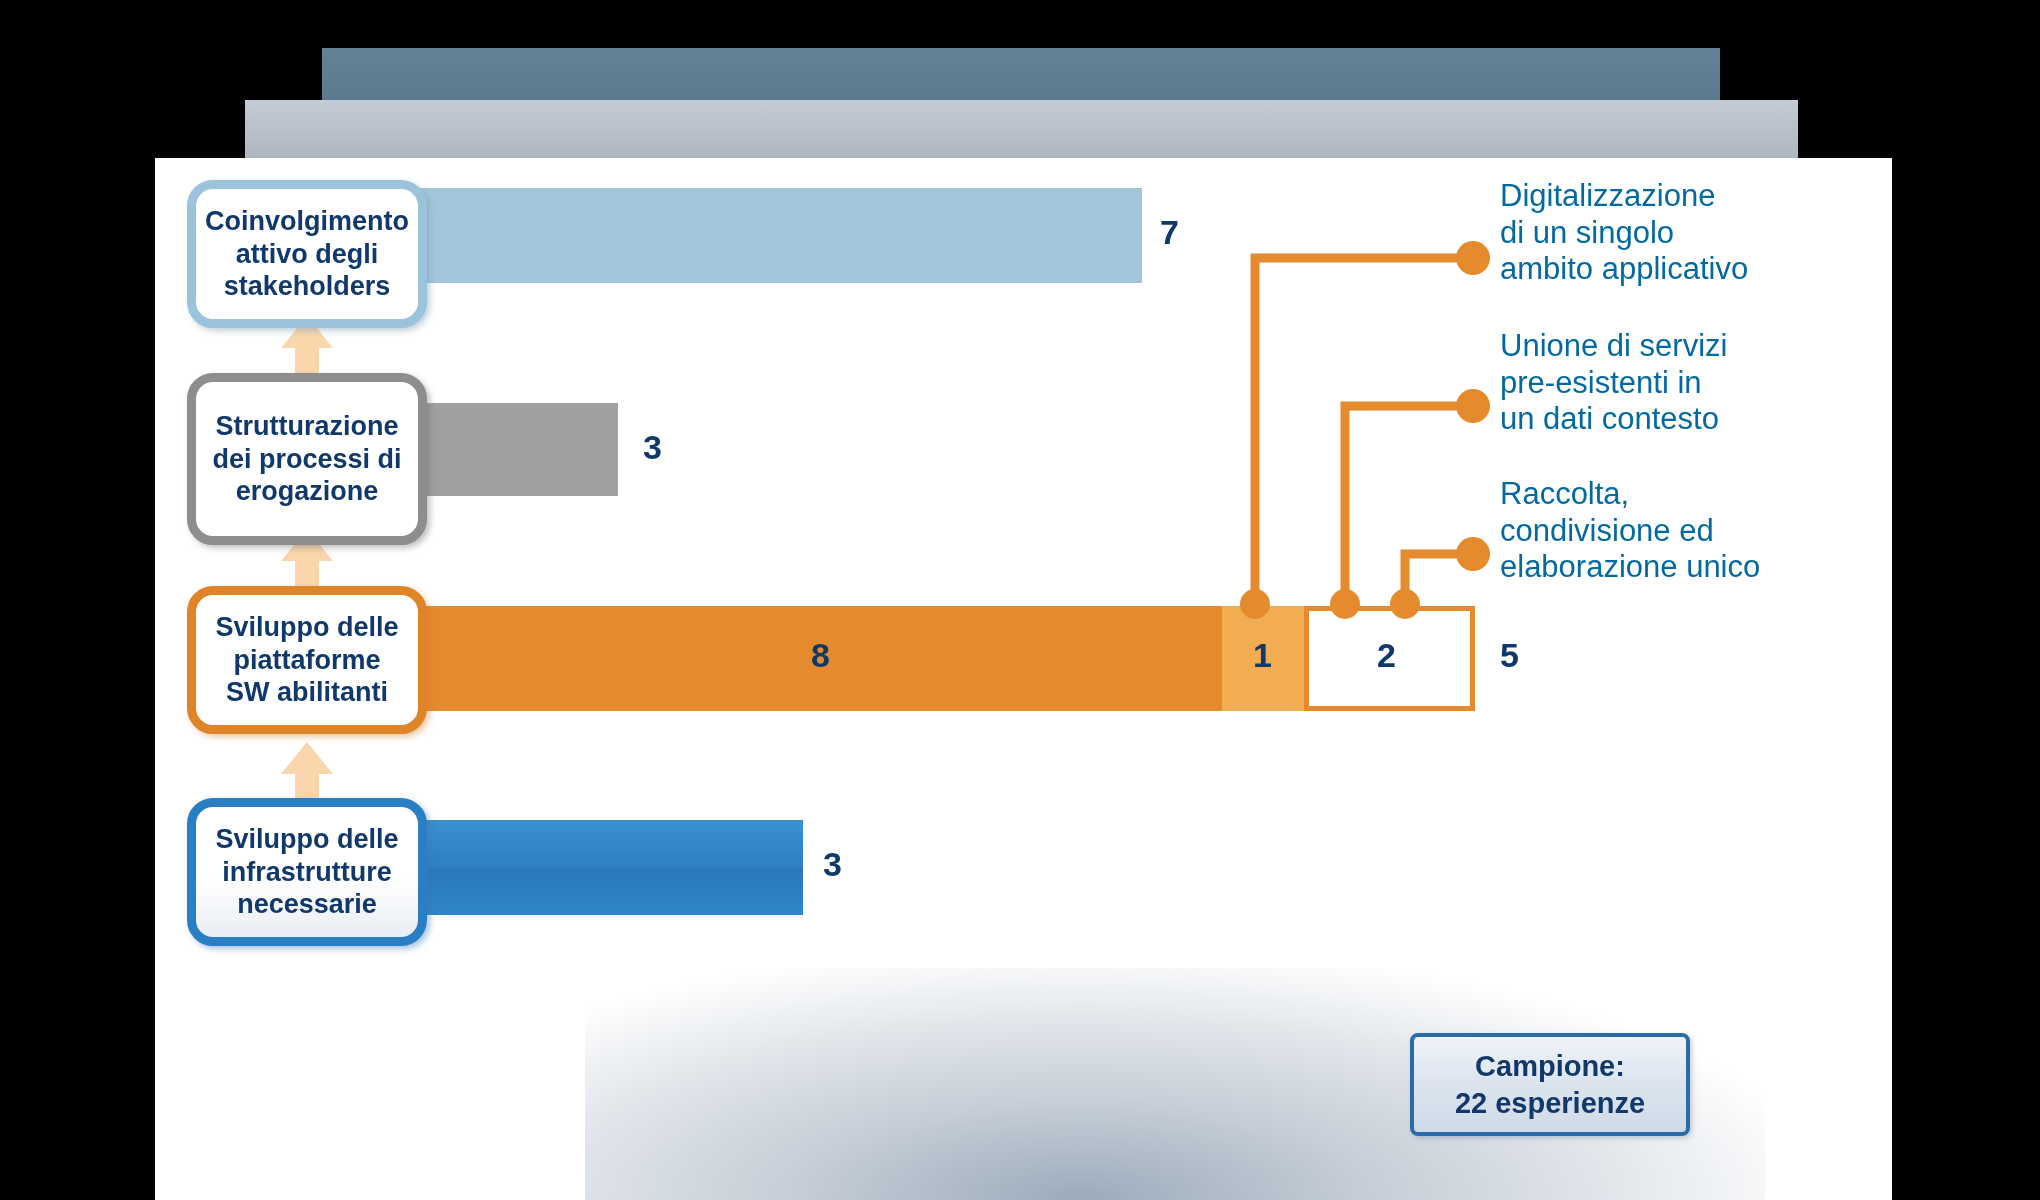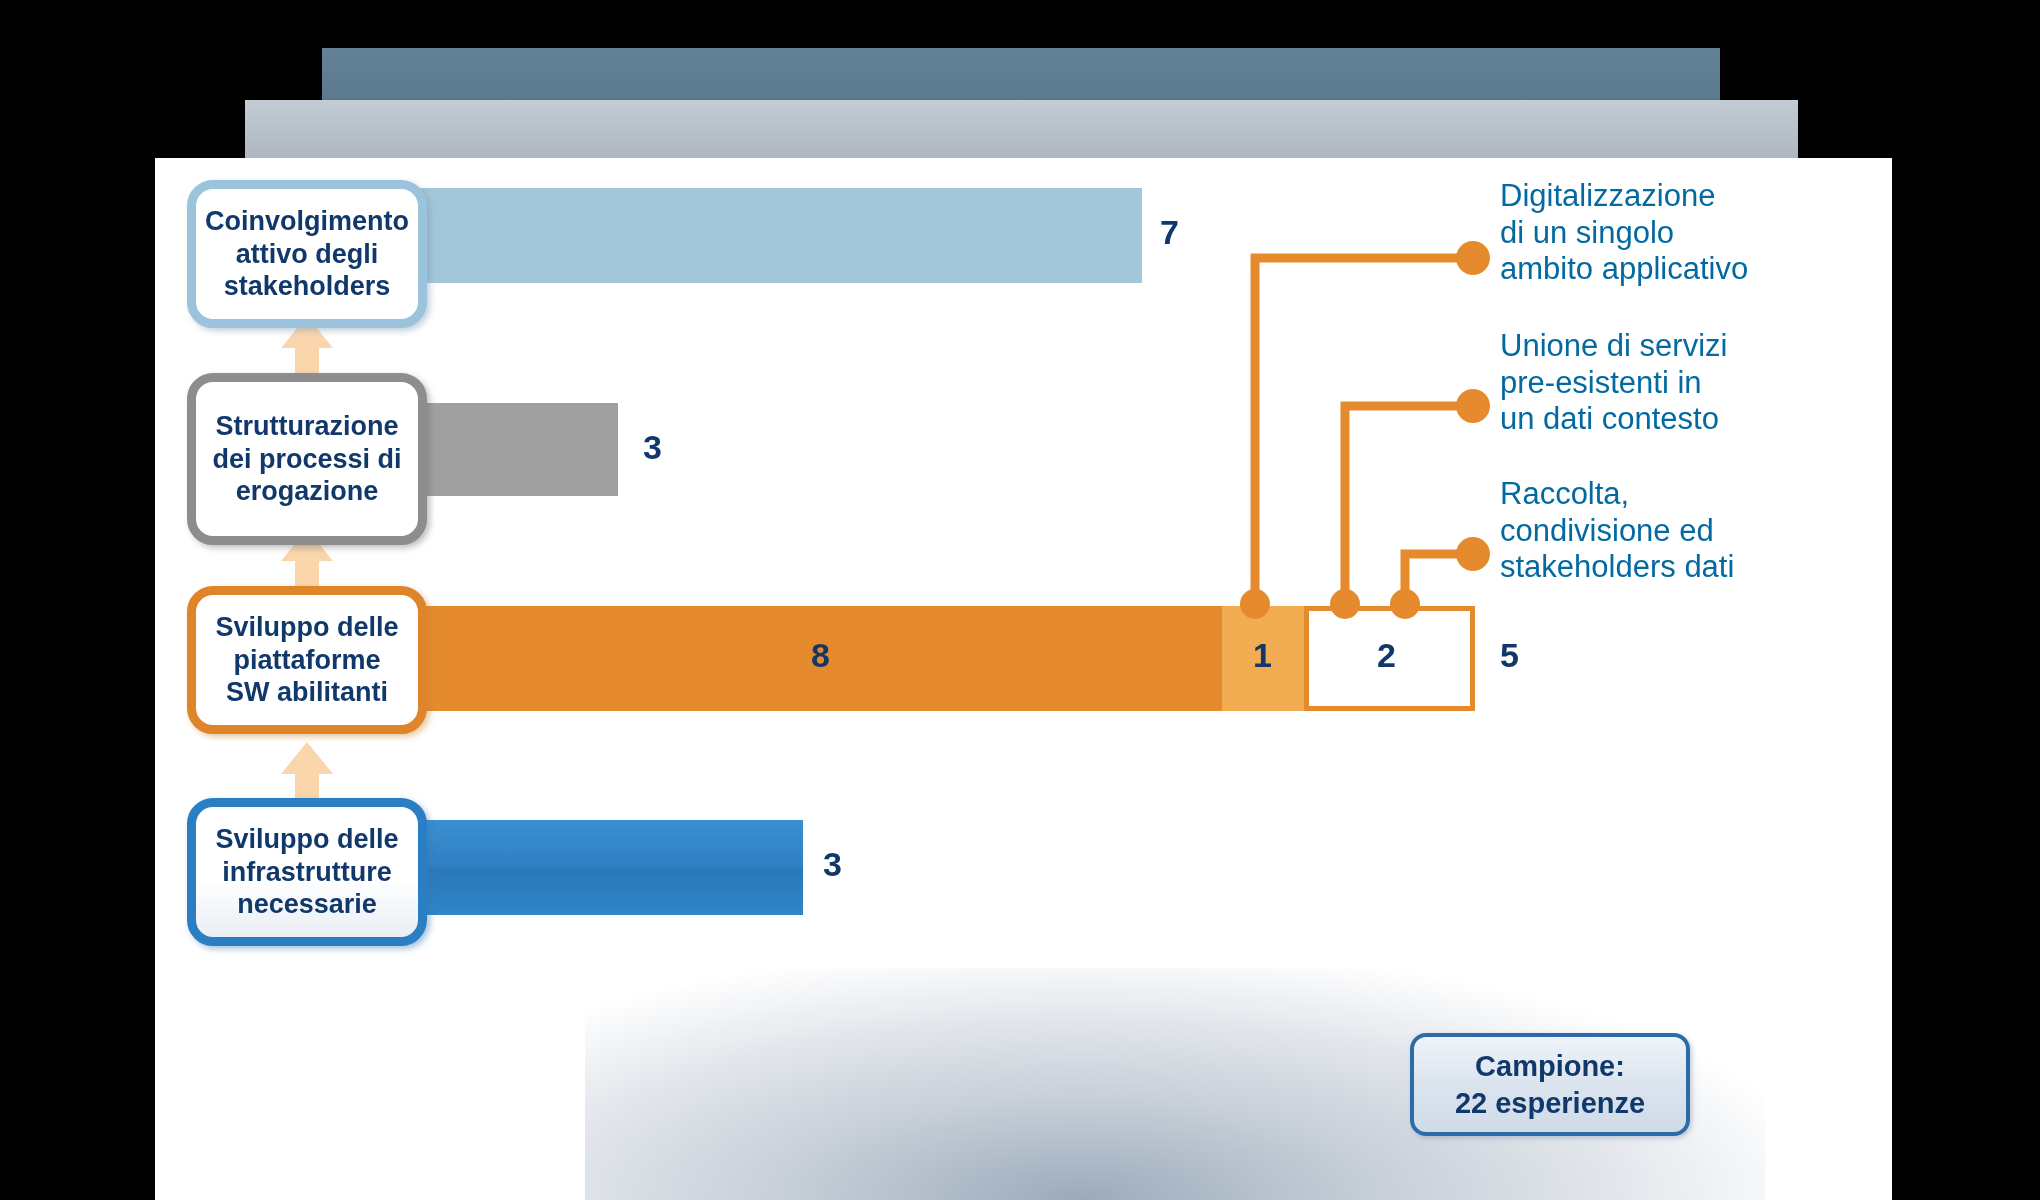--- a/index.html
+++ b/index.html
@@ -71,21 +71,21 @@
 
   
   .note{position:absolute;color:#0369a1;font-size:31px;line-height:1.18;
     font-weight:400;width:330px;z-index:9;white-space:pre-line;}
   .note1{left:1345px;top:20px;}
   .note2{left:1345px;top:170px;}
   .note3{left:1345px;top:318px;}
 
   
   .campione{position:absolute;left:1255px;top:875px;width:272px;height:95px;
-    border:4px solid #2b6ca8;border-radius:16px;
+    border:4px solid #2b6ca8;border-radius:8px;
     background:linear-gradient(180deg,#eef3f8 0%,#dbe4ee 50%,#cfdbe8 100%);
     display:flex;align-items:center;justify-content:center;text-align:center;
     color:#11386b;font-weight:bold;font-size:29px;line-height:1.25;z-index:10;
     box-shadow:2px 2px 5px rgba(90,120,150,.35);white-space:pre-line;}
 </style>
 </head>
 <body>
 
 <div id="stage">
 
@@ -161,18 +161,18 @@
     </div>
 
     <div class="note note1">Digitalizzazione
 di un singolo
 ambito applicativo</div>
     <div class="note note2">Unione di servizi
 pre-esistenti in
 un dati contesto</div>
     <div class="note note3">Raccolta,
 condivisione ed
-stakeholders dati</div>
+elaborazione unico</div>
 
     <div class="campione">Campione:
 22 esperienze</div>
   </div>
 </div>
 
 </body></html>

